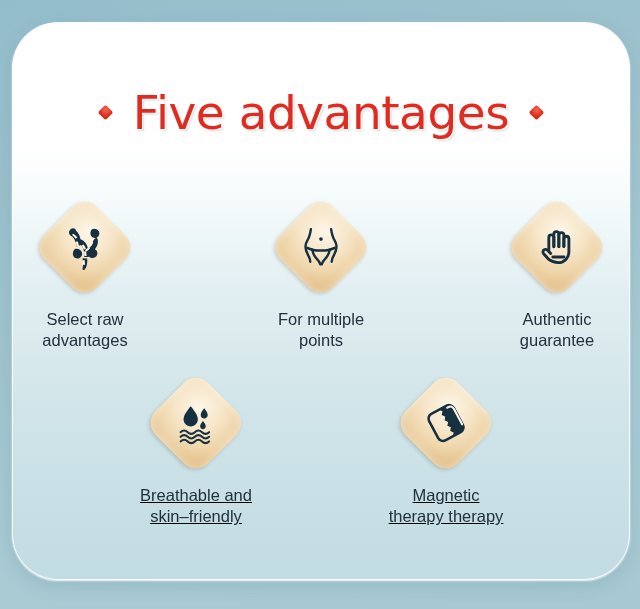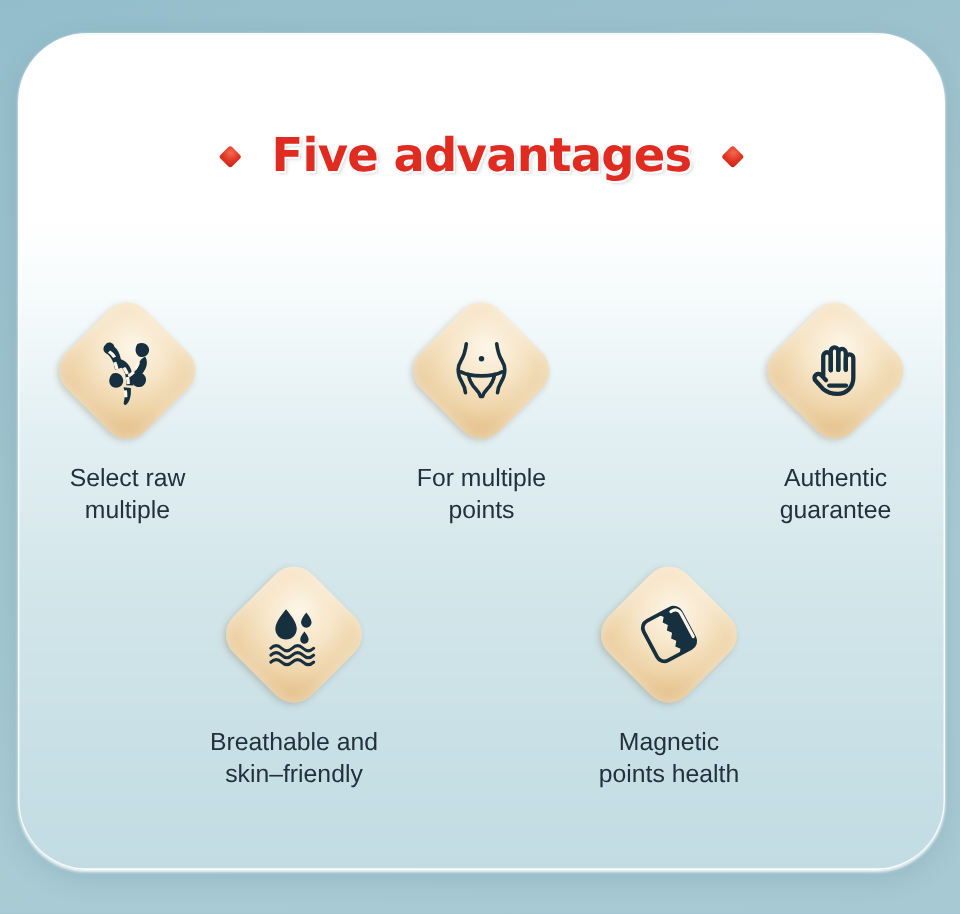--- a/index.html
+++ b/index.html
@@ -58,23 +58,23 @@
     left: 0;
     right: 0;
     top: 66px;
     display: flex;
     align-items: center;
     justify-content: center;
     gap: 22px;
   }
   .title-text {
     font-family: "DejaVu Sans", sans-serif;
-    font-size: 31px;
+    font-size: 47px;
     line-height: 1;
-    font-weight: 700;
+    font-weight: 400;
     letter-spacing: -0.5px;
     color: #e02b21;
     text-shadow:
        1px 1px 0 rgba(255,255,255,0.95),
        2px 2px 2px rgba(180,180,180,0.45);
     white-space: nowrap;
   }
   .bullet-diamond {
     width: 11px;
     height: 11px;
@@ -91,21 +91,21 @@
     left: 0;
     right: 0;
     top: 172px;
   }
   .row {
     display: flex;
     justify-content: center;
     align-items: flex-start;
   }
   .row-top { gap: 92px; }
-  .row-bottom { gap: 100px; margin-top: 20px; }
+  .row-bottom { gap: 100px; margin-top: 20px; text-decoration: underline; }
 
   .feature {
     width: 150px;
     display: flex;
     flex-direction: column;
     align-items: center;
   }
 
   
   .tile-wrap {
@@ -191,21 +191,21 @@
                   <path d="M26.5 25.6c1.1 1.3 1.9 2.8 2.4 4.4l-2.1.6c-.5-1.5-1.2-2.9-2.2-4.1z"></path>
                   <path d="M29 32.2c.4 1.6.6 3.2.6 4.8l-2.2.1c0-1.5-.2-3.1-.6-4.6z"></path>
                   <path d="M36.3 22.9c-.5 1.7-1.4 3.3-2.6 4.7l-1.6-1.4c1-1.2 1.8-2.5 2.3-3.9z"></path>
                   <path d="M33 29.6c-1.2 1.2-2.5 2.2-3.9 3.1l-1.1-1.8c1.2-.8 2.4-1.7 3.4-2.7z"></path>
                   <path d="M27.6 41.1c.3 1.6.4 3.2.3 4.8l-2.2-.1c.1-1.5 0-3-.3-4.4z"></path>
                 </g>
               </svg>
             </div>
           </div>
           <div class="feature-label">Select raw
-multiple</div>
+advantages</div>
         </div>
 
         <div class="feature">
           <div class="tile-wrap">
             <div class="tile"></div>
             <div class="tile-glyph">
               <svg viewBox="0 0 56 56" width="54" height="54" aria-hidden="true">
                 <g fill="none" stroke="#16303f" stroke-width="2.5" stroke-linecap="round" stroke-linejoin="round">
                   <path d="M17.5 9.5c-.6 4.5-1.6 8.4-3.6 11.6-1.4 2.3-2 4.2-2 6.4 0 3.1 1 6 2.6 8.6 1.4 2.3 2.2 4.6 2.4 7.2"></path>
                   <path d="M38.5 9.5c.6 4.5 1.6 8.4 3.6 11.6 1.4 2.3 2 4.2 2 6.4 0 3.1-1 6-2.6 8.6-1.4 2.3-2.2 4.6-2.4 7.2"></path>
@@ -271,18 +271,18 @@
               <svg viewBox="0 0 56 56" width="54" height="54" aria-hidden="true">
                 <g transform="rotate(-28 28 28)">
                   <rect x="13.5" y="12.5" width="29" height="31" rx="5.5" ry="5.5" fill="none" stroke="#16303f" stroke-width="2.6"></rect>
                   <path d="M28 12.5h9c3 0 5.5 2.5 5.5 5.5v20c0 3-2.5 5.5-5.5 5.5h-9l2.4-3.1-2.4-3.1 2.4-3.1-2.4-3.1 2.4-3.1-2.4-3.1 2.4-3.1-2.4-3.1 2.4-3.1-2.4-3.1 2.4-3.1z" fill="#16303f"></path>
                   <path d="M36.6 14.6h1.3c2.3 0 4.2 1.9 4.2 4.2v18.3" fill="none" stroke="#fdf6e8" stroke-width="2.2" stroke-linecap="round"></path>
                 </g>
               </svg>
             </div>
           </div>
           <div class="feature-label">Magnetic
-points health</div>
+therapy therapy</div>
         </div>
       </div>
     </div>
   </div>
 </div>
 
 </body></html>

